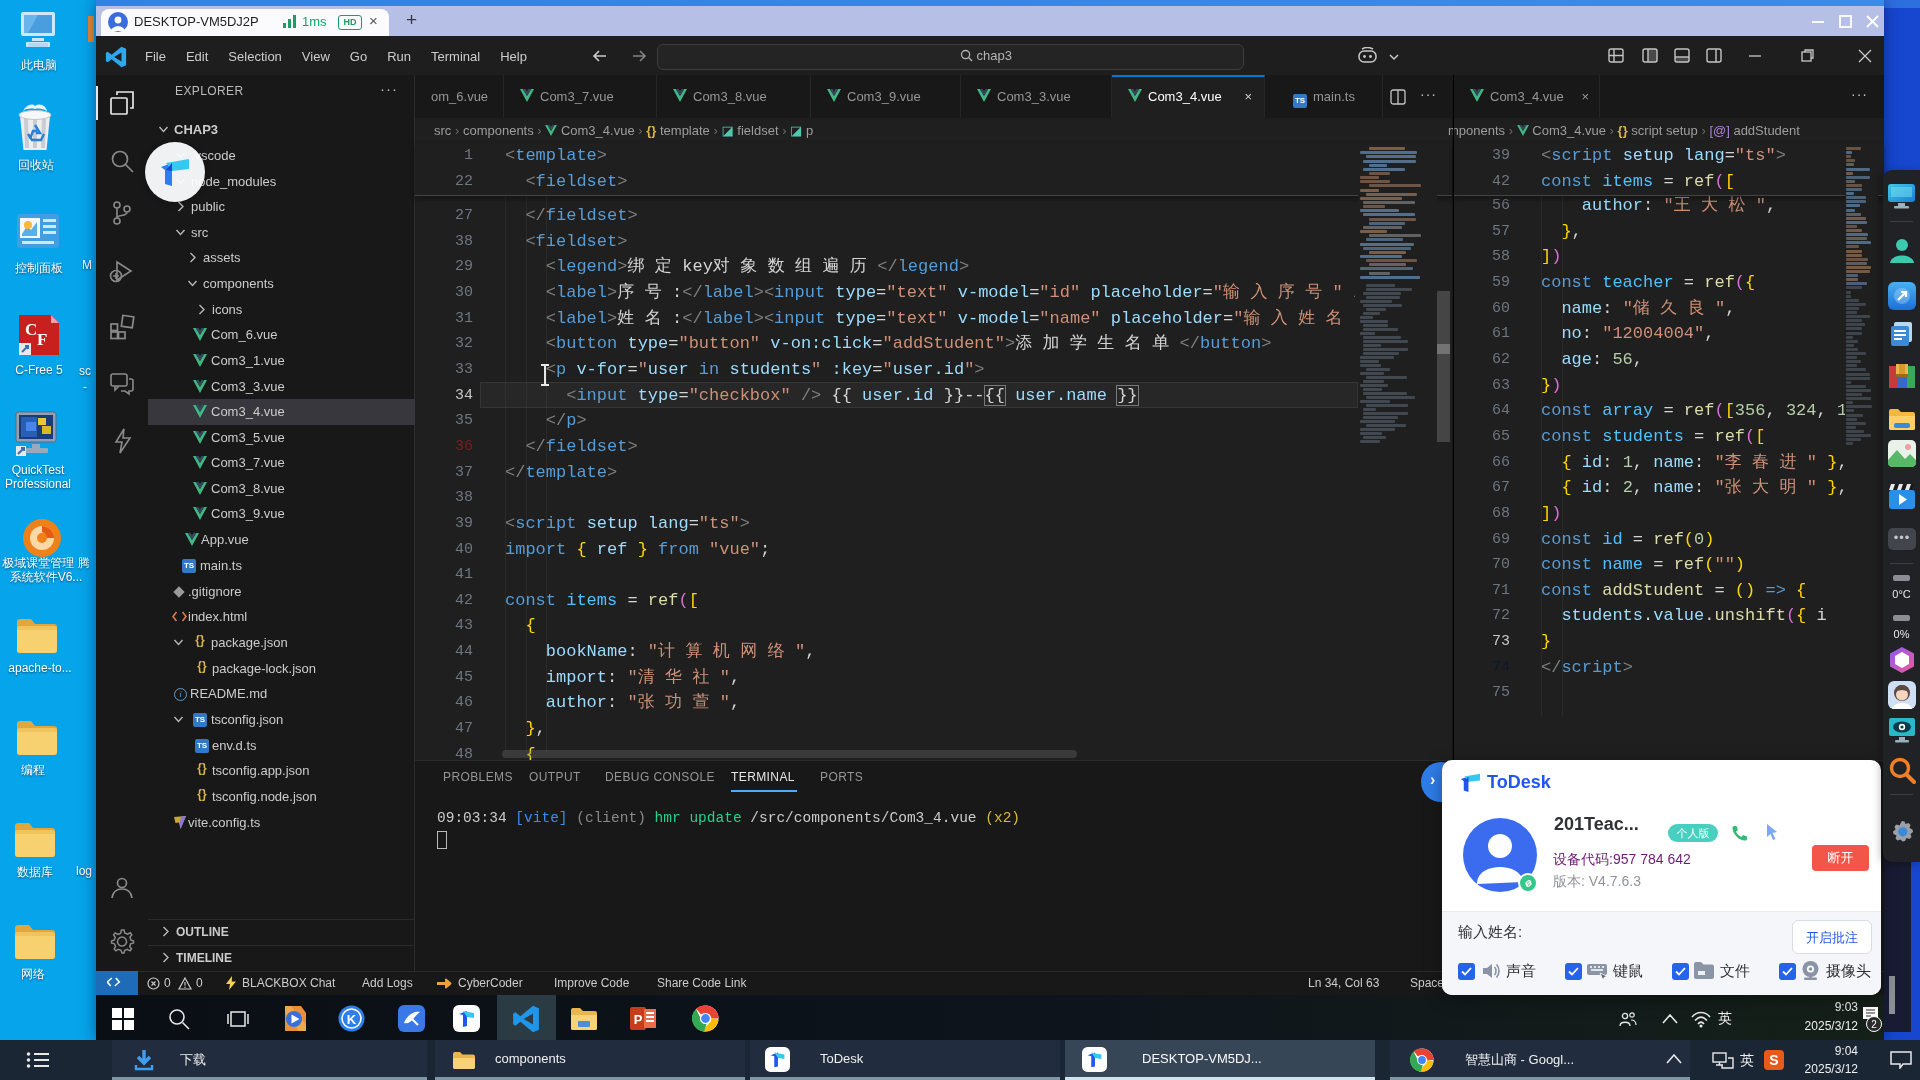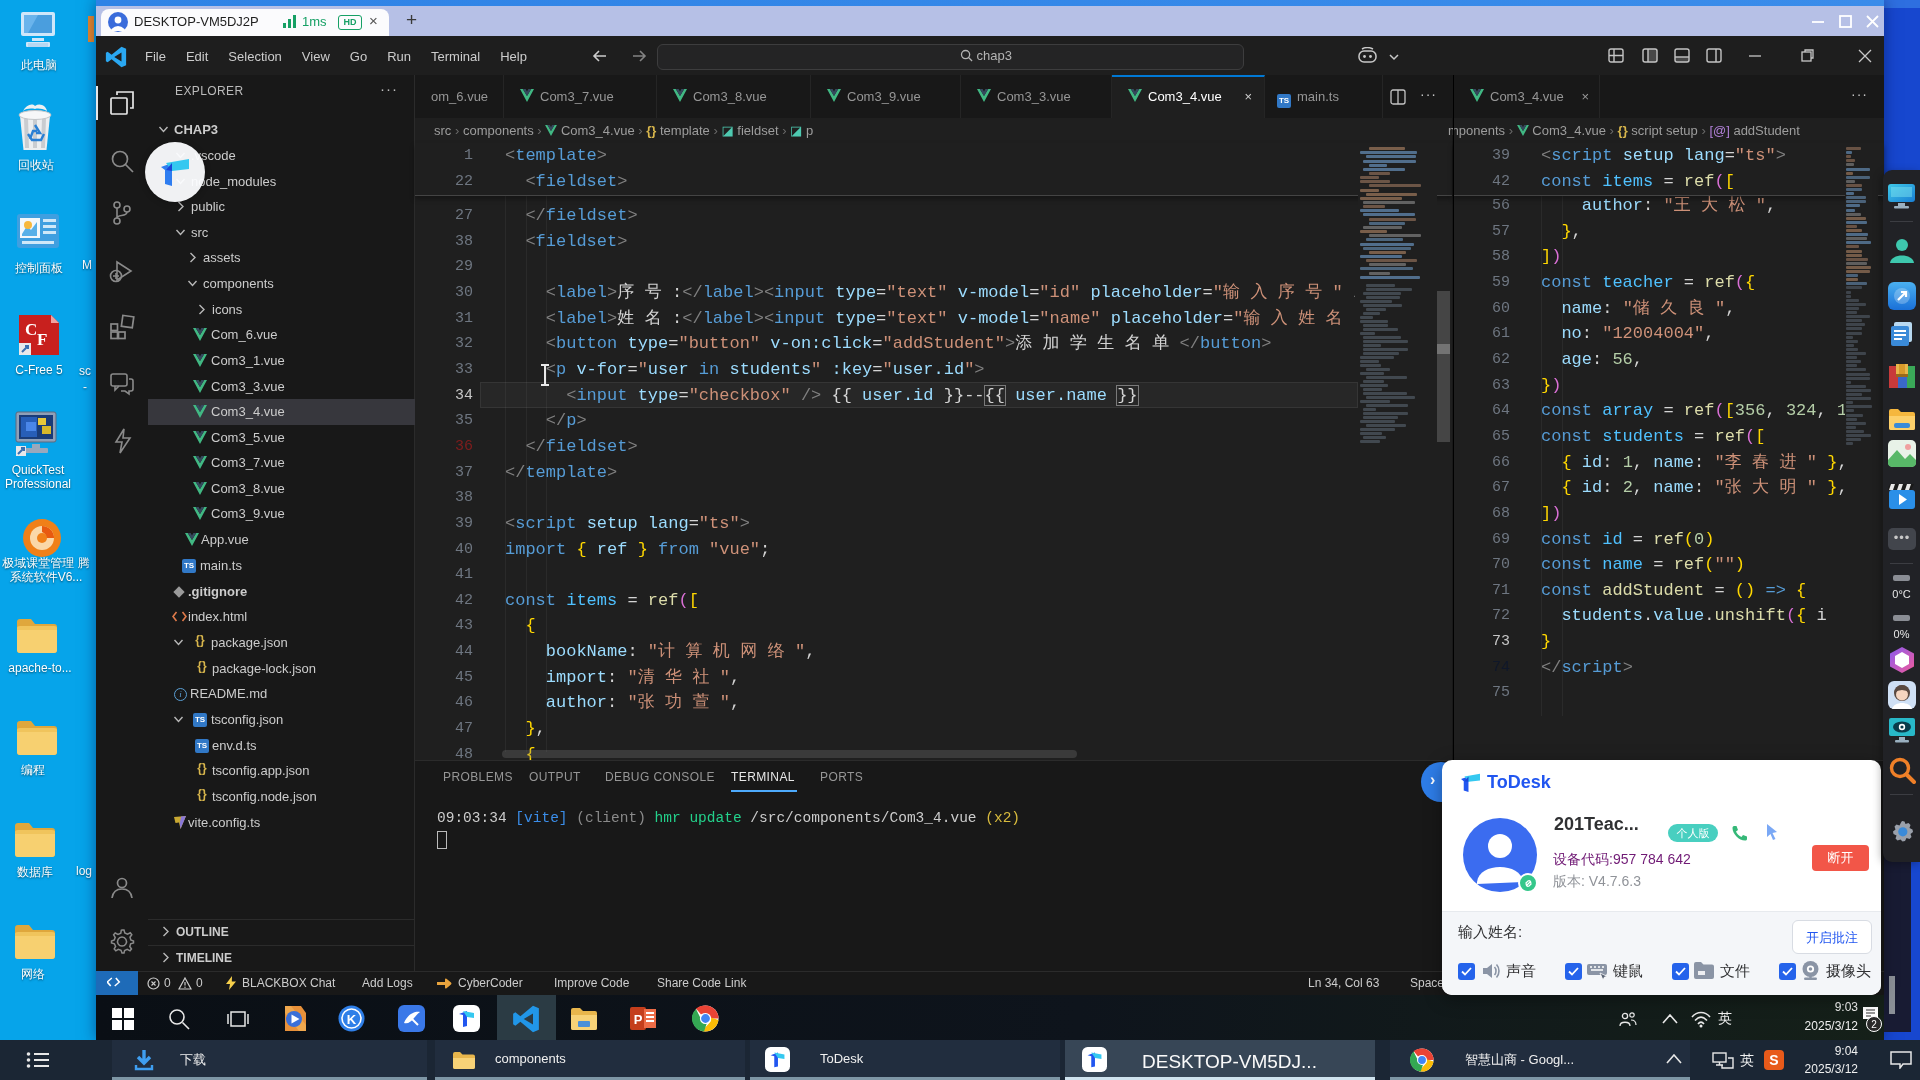--- a/index.html
+++ b/index.html
@@ -325,21 +325,21 @@
   </svg>
 <div class="a" style="left:211px;top:501px;height:26px;line-height:26px;color:#cccccc;font-size:13px;font-weight:normal;white-space:nowrap">Com3_9.vue</div>
 <svg class="a" style="left:185px;top:533px" width="14" height="13" viewBox="0 0 14 13">
     <path d="M0 0 L2.8 0 L7 7 L11.2 0 L14 0 L7 13 Z" fill="#41b883"></path>
     <path d="M2.8 0 L5.6 0 L7 2.6 L8.4 0 L11.2 0 L7 7 Z" fill="#35495e"></path>
   </svg>
 <div class="a" style="left:201px;top:527px;height:26px;line-height:26px;color:#cccccc;font-size:13px;font-weight:normal;white-space:nowrap">App.vue</div>
 <div class="a" style="left:182px;top:559px;width:14px;height:14px;background:#3178c6;border-radius:2px;color:#fff;font-size:8px;font-weight:bold;text-align:center;line-height:14px">TS</div>
 <div class="a" style="left:200px;top:553px;height:26px;line-height:26px;color:#cccccc;font-size:13px;font-weight:normal;white-space:nowrap">main.ts</div>
 <div class="a" style="left:175px;top:588px;width:8px;height:8px;background:#9a9a9a;transform:rotate(45deg)"></div>
-<div class="a" style="left:188px;top:579px;height:26px;line-height:26px;color:#cccccc;font-size:13px;font-weight:bold;white-space:nowrap">.gitignore</div>
+<div class="a" style="left:188px;top:579px;height:26px;line-height:26px;color:#cccccc;font-size:13px;font-weight:normal;white-space:nowrap">.gitignore</div>
 <svg class="a" style="left:172px;top:611px" width="15" height="11" viewBox="0 0 15 11">
     <path d="M4.5 1 L1 5.5 L4.5 10 M10.5 1 L14 5.5 L10.5 10" stroke="#e07a4a" stroke-width="1.6" fill="none"></path>
   </svg>
 <div class="a" style="left:188px;top:604px;height:26px;line-height:26px;color:#cccccc;font-size:13px;font-weight:normal;white-space:nowrap">index.html</div>
 <svg class="a" style="left:173px;top:637px" width="11" height="11" viewBox="0 0 11 11">
     <path d="M1.5 3 L5.5 7.5 L9.5 3" stroke="#b8b8b8" stroke-width="1.4" fill="none"></path>
   </svg>
 <div class="a" style="left:193px;top:633px;width:14px;color:#d8b64c;font-size:12px;font-weight:bold;text-align:center">{}</div>
 <div class="a" style="left:211px;top:630px;height:26px;line-height:26px;color:#cccccc;font-size:13px;font-weight:normal;white-space:nowrap">package.json</div>
 <div class="a" style="left:195px;top:659px;width:14px;color:#d8b64c;font-size:12px;font-weight:bold;text-align:center">{}</div>
@@ -376,21 +376,21 @@
 <div class="a bc" style="left:434px;top:118px">src <span style="color:#6a6a6a">›</span> components <span style="color:#6a6a6a">›</span> <svg width="12" height="11" viewBox="0 0 14 13" style="vertical-align:-1px">
       <path d="M0 0 L2.8 0 L7 7 L11.2 0 L14 0 L7 13 Z" fill="#41b883"></path>
       <path d="M2.8 0 L5.6 0 L7 2.6 L8.4 0 L11.2 0 L7 7 Z" fill="#35495e"></path>
     </svg> Com3_4.vue <span style="color:#6a6a6a">›</span> <span style="color:#d8b64c;font-weight:bold">{}</span> template <span style="color:#6a6a6a">›</span> <span style="color:#4ec9b0">◪</span> fieldset <span style="color:#6a6a6a">›</span> <span style="color:#4ec9b0">◪</span> p</div>
 <div class="a" style="left:505px;top:196px;width:1px;height:556px;background:#2a2a2a"></div>
 <div class="a" style="left:526px;top:196px;width:1px;height:556px;background:#2a2a2a"></div>
 <div class="a" style="left:546px;top:196px;width:1px;height:556px;background:#2a2a2a"></div>
 <div class="a" style="left:480px;top:382px;width:878px;height:26px;background:rgba(120,120,120,.09);border:1px solid rgba(120,120,120,.18)"></div>
 <div class="cl" style="left:415px;top:203.0px;width:940px;overflow:hidden"><span class="num" style="color:#6e7681">27</span><span class="code">  <span class="pu">&lt;/</span><span class="tag">fieldset</span><span class="pu">&gt;</span></span></div>
 <div class="cl" style="left:415px;top:228.7px;width:940px;overflow:hidden"><span class="num" style="color:#6e7681">38</span><span class="code">  <span class="pu">&lt;</span><span class="tag">fieldset</span><span class="pu">&gt;</span></span></div>
-<div class="cl" style="left:415px;top:254.3px;width:940px;overflow:hidden"><span class="num" style="color:#6e7681">29</span></div>
+<div class="cl" style="left:415px;top:254.3px;width:940px;overflow:hidden"><span class="num" style="color:#6e7681">29</span><span class="code">    <span class="pu">&lt;</span><span class="tag">legend</span><span class="pu">&gt;</span><i class="ck">绑定</i>key<i class="ck">对象数组遍历</i><span class="pu">&lt;/</span><span class="tag">legend</span><span class="pu">&gt;</span></span></div>
 <div class="cl" style="left:415px;top:279.9px;width:940px;overflow:hidden"><span class="num" style="color:#6e7681">30</span><span class="code">    <span class="pu">&lt;</span><span class="tag">label</span><span class="pu">&gt;</span><i class="ck">序号</i>:<span class="pu">&lt;/</span><span class="tag">label</span><span class="pu">&gt;</span><span class="pu">&lt;</span><span class="tag">input</span> <span class="at">type</span>=<span class="s">"text"</span> <span class="at">v-model</span>=<span class="s">"id"</span> <span class="at">placeholder</span>=<span class="s">"<i class="ck">输入序号</i>"</span> <span class="pu">/</span></span></div>
 <div class="cl" style="left:415px;top:305.6px;width:940px;overflow:hidden"><span class="num" style="color:#6e7681">31</span><span class="code">    <span class="pu">&lt;</span><span class="tag">label</span><span class="pu">&gt;</span><i class="ck">姓名</i>:<span class="pu">&lt;/</span><span class="tag">label</span><span class="pu">&gt;</span><span class="pu">&lt;</span><span class="tag">input</span> <span class="at">type</span>=<span class="s">"text"</span> <span class="at">v-model</span>=<span class="s">"name"</span> <span class="at">placeholder</span>=<span class="s">"<i class="ck">输入姓名</i>"</span></span></div>
 <div class="cl" style="left:415px;top:331.2px;width:940px;overflow:hidden"><span class="num" style="color:#6e7681">32</span><span class="code">    <span class="pu">&lt;</span><span class="tag">button</span> <span class="at">type</span>=<span class="s">"button"</span> <span class="at">v-on:click</span>=<span class="s">"addStudent"</span><span class="pu">&gt;</span><i class="ck">添加学生名单</i><span class="pu">&lt;/</span><span class="tag">button</span><span class="pu">&gt;</span></span></div>
 <div class="cl" style="left:415px;top:356.9px;width:940px;overflow:hidden"><span class="num" style="color:#6e7681">33</span><span class="code">    <span class="pu">&lt;</span><span class="tag">p</span> <span class="at">v-for</span>=<span class="s">"</span><span class="at">user</span> <span class="kw">in</span> <span class="at">students</span><span class="s">"</span> <span class="at">:key</span>=<span class="s">"</span><span class="at">user.id</span><span class="s">"</span><span class="pu">&gt;</span></span></div>
 <div class="cl" style="left:415px;top:382.5px;width:940px;overflow:hidden"><span class="num" style="color:#c6c6c6">34</span><span class="code">      <span class="pu">&lt;</span><span class="tag">input</span> <span class="at">type</span>=<span class="s">"checkbox"</span> <span class="pu">/&gt;</span> {{<span class="at"> user.id </span>}}--<span class="bm">{{</span><span class="at"> user.name </span><span class="bm">}}</span></span></div>
 <div class="cl" style="left:415px;top:408.2px;width:940px;overflow:hidden"><span class="num" style="color:#6e7681">35</span><span class="code">    <span class="pu">&lt;/</span><span class="tag">p</span><span class="pu">&gt;</span></span></div>
 <div class="cl" style="left:415px;top:433.9px;width:940px;overflow:hidden"><span class="num" style="color:#7f1d1d">36</span><span class="code">  <span class="pu">&lt;/</span><span class="tag">fieldset</span><span class="pu">&gt;</span></span></div>
 <div class="cl" style="left:415px;top:459.5px;width:940px;overflow:hidden"><span class="num" style="color:#6e7681">37</span><span class="code"><span class="pu">&lt;/</span><span class="tag">template</span><span class="pu">&gt;</span></span></div>
 <div class="cl" style="left:415px;top:485.1px;width:940px;overflow:hidden"><span class="num" style="color:#6e7681">38</span><span class="code"></span></div>
 <div class="cl" style="left:415px;top:510.8px;width:940px;overflow:hidden"><span class="num" style="color:#6e7681">39</span><span class="code"><span class="pu">&lt;</span><span class="tag">script</span> <span class="at">setup</span> <span class="at">lang</span>=<span class="s">"ts"</span><span class="pu">&gt;</span></span></div>
@@ -455,21 +455,21 @@
         <path d="M2.8 0 L5.6 0 L7 2.6 L8.4 0 L11.2 0 L7 7 Z" fill="#35495e"></path>
       </svg>Com3_9.vue</span></div>
 <div class="tab" style="left:961px;width:151px"><span style="margin-left:16px"><svg width="14" height="13" viewBox="0 0 14 13" style="vertical-align:-1px;margin-right:6px">
         <path d="M0 0 L2.8 0 L7 7 L11.2 0 L14 0 L7 13 Z" fill="#41b883"></path>
         <path d="M2.8 0 L5.6 0 L7 2.6 L8.4 0 L11.2 0 L7 7 Z" fill="#35495e"></path>
       </svg>Com3_3.vue</span></div>
 <div class="tab" style="left:1112px;width:153px;background:#1f1f1f;color:#ffffff;border-top:2px solid #0078d4;line-height:40px"><span style="margin-left:16px"><svg width="14" height="13" viewBox="0 0 14 13" style="vertical-align:-1px;margin-right:6px">
         <path d="M0 0 L2.8 0 L7 7 L11.2 0 L14 0 L7 13 Z" fill="#41b883"></path>
         <path d="M2.8 0 L5.6 0 L7 2.6 L8.4 0 L11.2 0 L7 7 Z" fill="#35495e"></path>
       </svg>Com3_4.vue</span><span style="position:absolute;right:12px;color:#cfcfcf">×</span></div>
-<div class="tab" style="left:1265px;width:118px"><span style="margin-left:12px"><span style="display:inline-block;width:14px;height:14px;background:#3178c6;border-radius:2px;color:#fff;font-size:8px;font-weight:bold;text-align:center;line-height:14px;vertical-align:-2px;margin-right:6px">TS</span>main.ts</span></div>
+<div class="tab" style="left:1265px;width:118px"><span style="margin-left:28px"><span style="display:inline-block;width:14px;height:14px;background:#3178c6;border-radius:2px;color:#fff;font-size:8px;font-weight:bold;text-align:center;line-height:14px;vertical-align:-2px;margin-right:6px">TS</span>main.ts</span></div>
 <svg class="a" style="left:1390px;top:89px" width="16" height="16" viewBox="0 0 16 16">
     <rect x="1" y="1" width="14" height="14" rx="2" fill="none" stroke="#c4c4c4" stroke-width="1.3"></rect>
     <path d="M8 1 L8 15" stroke="#c4c4c4" stroke-width="1.3"></path>
   </svg>
 <div class="a" style="left:1420px;top:86px;color:#c4c4c4;font-size:14px;letter-spacing:1px">···</div>
 <div class="a" style="left:1453px;top:75px;width:1px;height:685px;background:#000"></div>
 <div class="tab" style="left:1454px;width:146px;background:#181818"><span style="margin-left:16px"><svg width="14" height="13" viewBox="0 0 14 13" style="vertical-align:-1px;margin-right:6px">
         <path d="M0 0 L2.8 0 L7 7 L11.2 0 L14 0 L7 13 Z" fill="#41b883"></path>
         <path d="M2.8 0 L5.6 0 L7 2.6 L8.4 0 L11.2 0 L7 7 Z" fill="#35495e"></path>
       </svg>Com3_4.vue</span><span style="position:absolute;right:10px;color:#9a9a9a">×</span></div>
@@ -953,21 +953,21 @@
     <rect width="27" height="27" rx="6" fill="#fff"></rect>
     <path d="M6 9 L14 6 L14 21 L10 22 L10 10 Z" fill="#2156f0"></path>
     <path d="M10 6 L21 8 L21 13 L14 12" fill="#35c8f0"></path>
   </svg>
 <div class="a" style="left:820px;top:1051px;color:#f0f0f0;font-size:13px">ToDesk</div>
 <svg class="a" style="left:1082px;top:1047px" width="25" height="25" viewBox="0 0 27 27">
     <rect width="27" height="27" rx="6" fill="#fff"></rect>
     <path d="M6 9 L14 6 L14 21 L10 22 L10 10 Z" fill="#2156f0"></path>
     <path d="M10 6 L21 8 L21 13 L14 12" fill="#35c8f0"></path>
   </svg>
-<div class="a" style="left:1142px;top:1051px;color:#fafafa;font-size:19px">DESKTOP-VM5DJ...</div>
+<div class="a" style="left:1142px;top:1051px;color:#fafafa;font-size:13px">DESKTOP-VM5DJ...</div>
 <svg class="a" style="left:1410px;top:1048px" width="24" height="24" viewBox="0 0 27 27">
     <circle cx="13.5" cy="13.5" r="13" fill="#fff"></circle>
     <path d="M13.5 0.5 A13 13 0 0 1 26.5 13.5 L17 13.5 A5 5 0 0 0 9 9.5 L4 3.5 A13 13 0 0 1 13.5 0.5 Z" fill="#ea4335"></path>
     <path d="M26.3 11 A13 13 0 0 1 14 26.5 L18.5 16.5 A5 5 0 0 0 18.3 11 Z" fill="#fbbc05" transform="rotate(18 13.5 13.5)"></path>
     <path d="M4 4 A13 13 0 0 0 12 26.4 L15 17.8 A5 5 0 0 1 9 14 Z" fill="#34a853"></path>
     <circle cx="13.5" cy="13.5" r="5" fill="#4285f4" stroke="#fff" stroke-width="1.2"></circle>
   </svg>
 <div class="a" style="left:1465px;top:1051px;color:#f0f0f0;font-size:13px">智慧山商 - Googl...</div>
 <svg class="a" style="left:1666px;top:1054px" width="16" height="10" viewBox="0 0 16 10">
     <path d="M1 9 L8 1 L15 9" stroke="#e8e8e8" stroke-width="1.6" fill="none"></path>

